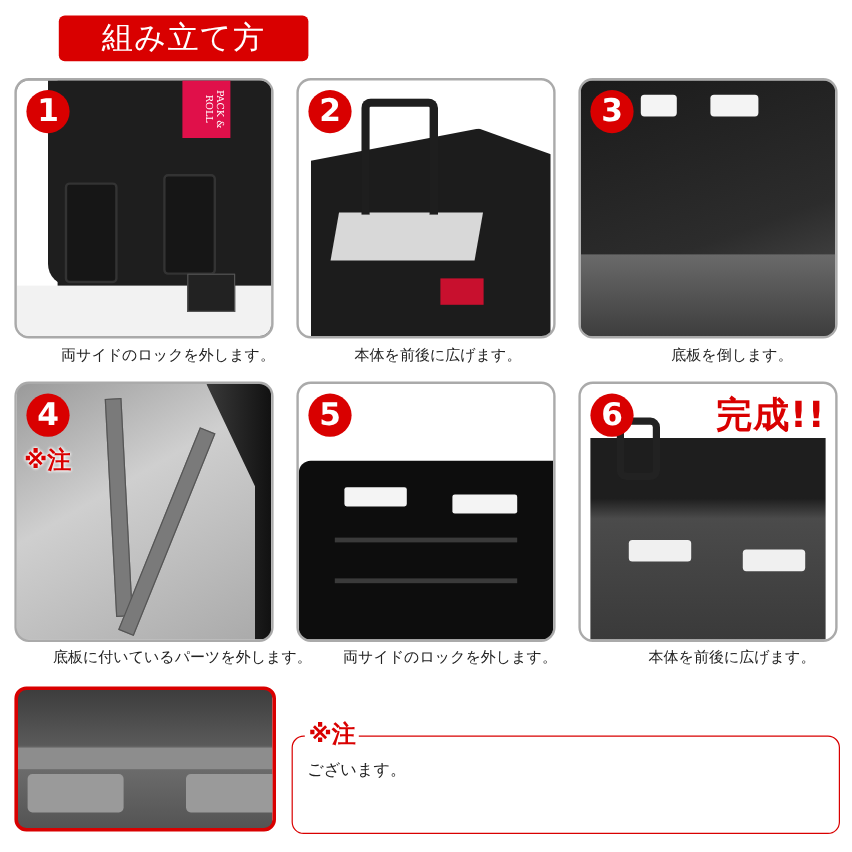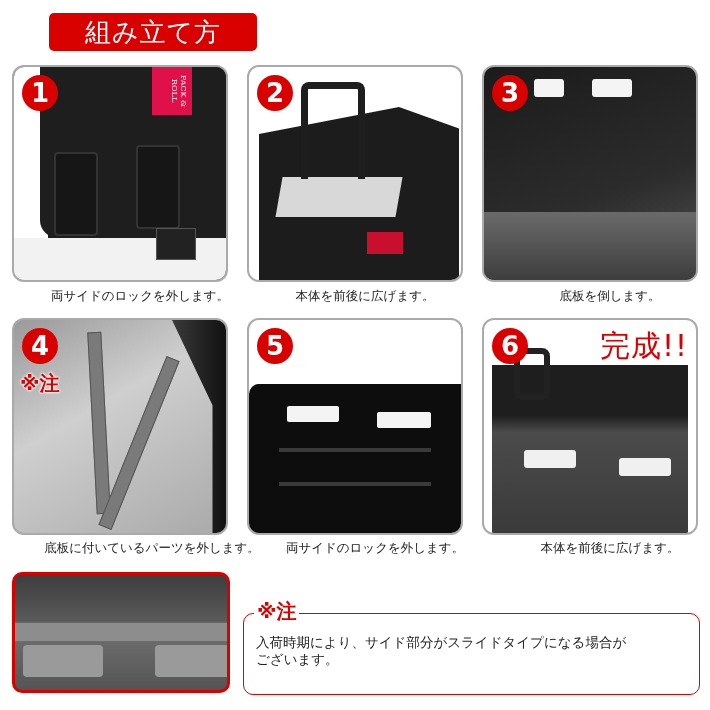--- a/index.html
+++ b/index.html
@@ -9,21 +9,21 @@
          background:#d90000; border-radius:5px; color:#fff; font-weight:normal;
          font-size:26px; line-height:38px; text-align:center; letter-spacing:1px;margin-left:36px; }
   .panel { position:absolute; width:216px; height:217px; border:2px solid #aaa;
          border-radius:12px; overflow:hidden; box-sizing:border-box; background:#1a1a1a; }
   .badge { position:absolute; left:8px; top:8px; width:36px; height:36px; border-radius:50%;
          background:#d90000; color:#fff; font-weight:bold; font-size:26px; line-height:36px;
          text-align:center; z-index:5; font-family:"DejaVu Sans", sans-serif; }
   .caption { position:absolute; width:240px; text-align:center; font-size:12.5px; color:#222;margin-left:20px; }
   .note-mark { position:absolute; color:#d90000; font-weight:bold; font-size:20px; z-index:6;
          text-shadow:0 0 3px #fff, 0 0 3px #fff, 0 0 2px #fff; }
-  .complete { position:absolute; right:8px; top:6px; color:#d90000; font-weight:normal;
+  .complete { position:absolute; right:8px; top:6px; color:#d90000; font-weight:bold;
          font-size:30px; z-index:6; text-shadow:0 0 3px #fff,0 0 3px #fff,0 0 3px #fff; letter-spacing:1px; }
   
   .p1 { background:linear-gradient(135deg,#2b2b2b 0%,#1a1a1a 60%,#0e0e0e 100%); }
   .p1 .left-edge { position:absolute; left:0; top:0; width:34px; height:100%; background:#fff; }
   .p1 .lid { position:absolute; left:26px; top:0; right:0; bottom:42px; background:#1e1e1e; border-bottom-left-radius:18px; }
   .p1 .label { position:absolute; left:138px; top:0; width:40px; height:48px; background:#e0104a; color:#fff;
          font-size:8px; line-height:9px; font-family:"DejaVu Serif", serif; writing-mode:vertical-rl; text-align:center; padding:4px 4px; box-sizing:border-box; }
   .p1 .latch { position:absolute; width:40px; height:80px; border:2px solid #333; border-radius:4px; background:#161616; }
   .p1 .bottom { position:absolute; left:0; right:0; bottom:0; height:42px; background:#f2f2f2; }
   .p1 .tab { position:absolute; left:142px; bottom:20px; width:38px; height:30px; background:#222; border:1px solid #555; }
@@ -124,15 +124,14 @@
 
 <div class="bottom-photo">
   <div class="rim"></div>
   <div class="win" style="left:8px;"></div>
   <div class="win" style="left:140px;"></div>
 </div>
 
 <div class="note-box"></div>
 <div class="note-title">※注</div>
 <div class="note-text">
-  <div>入荷時期により、サイド部分がスライドタイプになる場合が</div>
   <div>ございます。</div>
 </div>
 
 </body></html>

